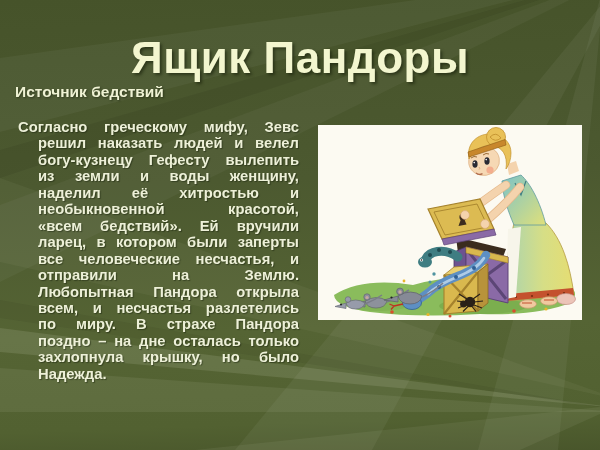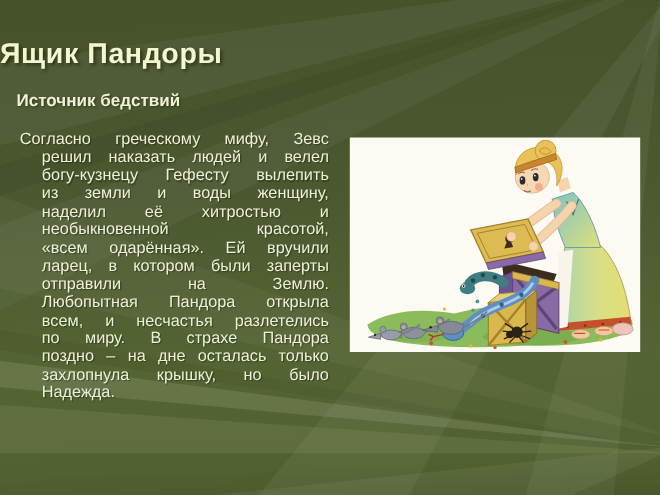--- a/index.html
+++ b/index.html
@@ -3,34 +3,35 @@
 <meta charset="utf-8">
 <style>
   html,body{margin:0;padding:0;background:#222;}
   .slide{
     position:relative;width:600px;height:450px;overflow:hidden;
     background:linear-gradient(178deg,#46532a 0%,#4c5930 40%,#556434 72%,#526131 92%,#49562b 100%);
     font-family:"Liberation Sans",sans-serif;
   }
   .rays{position:absolute;left:0;top:0;width:600px;height:450px;display:block;}
   .title{
-    position:absolute;top:33px;left:0;width:100%;
-    font-size:26px;font-weight:bold;color:#f3f6cf;letter-spacing:.5px;
+    position:absolute;top:33px;left:0;width:100%;text-align:center;
+    font-size:44px;font-weight:bold;color:#f3f6cf;letter-spacing:.5px;
     text-shadow:2px 2px 3px rgba(18,26,6,.55);white-space:nowrap;
   }
   .subtitle{
     position:absolute;top:83px;left:15px;
     font-size:15.5px;font-weight:bold;color:#eff2d4;
     text-shadow:1px 1px 2px rgba(18,26,6,.5);
     text-align:center;
   }
   .body-block{
     position:absolute;top:119px;left:18px;width:281px;
     font-size:14.8px;line-height:16.45px;color:#edf0d8;
     text-shadow:1px 1px 1px rgba(18,26,6,.45);
+    font-weight:bold;
   }
   .body-line{text-align:justify;text-align-last:justify;padding-left:20px;}
   .body-line.first{padding-left:0;}
   .body-line.last{text-align-last:left;}
   .picture{
     position:absolute;left:318px;top:125px;width:264px;height:195px;
     background:#fcfaf2;
   }
   .picture svg{display:block;width:264px;height:195px;}
 </style>
@@ -57,22 +58,23 @@
   <div class="title">Ящик Пандоры</div>
   <div class="subtitle">Источник бедствий</div>
 
   <div class="body-block">
     <div class="body-line first">Согласно греческому мифу, Зевс</div>
     <div class="body-line">решил наказать людей и велел</div>
     <div class="body-line">богу-кузнецу Гефесту вылепить</div>
     <div class="body-line">из земли и воды женщину,</div>
     <div class="body-line">наделил её хитростью и</div>
     <div class="body-line">необыкновенной красотой,</div>
-    <div class="body-line">«всем одарённая». Ей вручили</div>
+    <div class="body-line">«всем бедствий». Ей вручили</div>
     <div class="body-line">ларец, в котором были заперты</div>
+    <div class="body-line">все человеческие несчастья, и</div>
     <div class="body-line">отправили на Землю.</div>
     <div class="body-line">Любопытная Пандора открыла</div>
     <div class="body-line">всем, и несчастья разлетелись</div>
     <div class="body-line">по миру. В страхе Пандора</div>
     <div class="body-line">поздно – на дне осталась только</div>
     <div class="body-line">захлопнула крышку, но было</div>
     <div class="body-line last">Надежда.</div>
   </div>
 
   <div class="picture">

